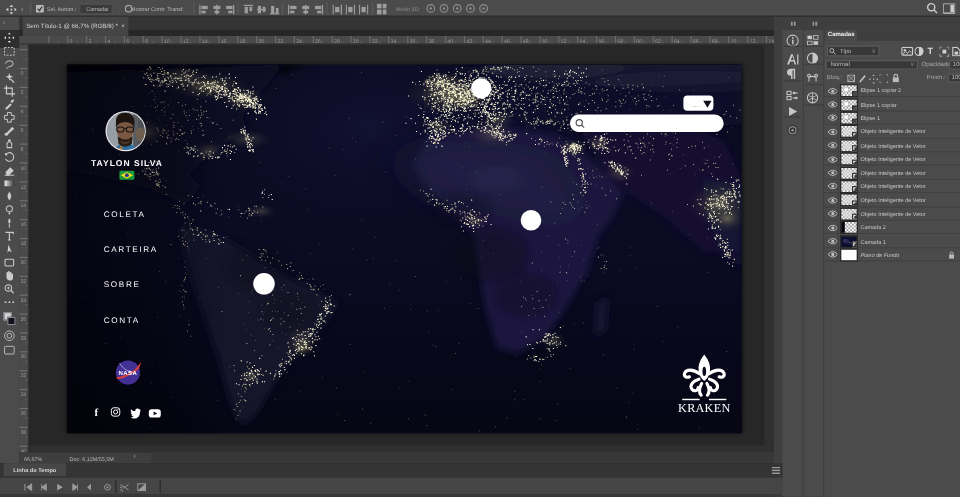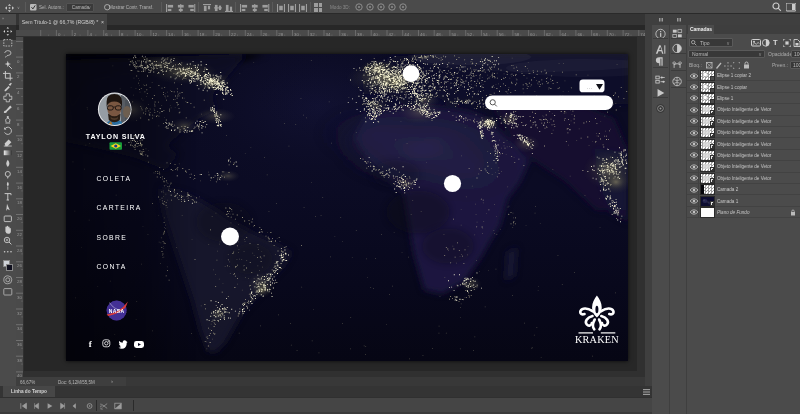--- a/index.html
+++ b/index.html
@@ -18,21 +18,21 @@
 #toolbar .grip{position:absolute;left:2px;top:3px;width:5px;height:4px;color:#9a9a9a;font-size:4px;line-height:4px}
 #tool-sel{position:absolute;left:0;top:11px;width:16px;height:15px;background:#2e2e2e}
 .tool{position:absolute;left:3px;width:10px;height:10px;color:#cccccc}
 
 #hruler{left:16px;top:30px;width:629px;height:7px;background:#4a4a4a;border-bottom:1px solid #303030;overflow:hidden}
 #vruler{left:16px;top:37px;width:8px;height:340px;background:#4a4a4a;border-right:1px solid #303030;overflow:hidden}
 
 #docarea{left:24px;top:37px;width:621px;height:340px;background:#272727;overflow:hidden}
 #vsb{left:637px;top:37px;width:8px;height:334px;background:#303030}
 #hsb{left:24px;top:371px;width:621px;height:6px;background:#303030}
-#canvas{position:absolute;left:42px;top:17px;width:562px;height:307px;background:#06061a;box-shadow:0 0 4px rgba(0,0,0,.8)}
+#canvas{position:absolute;left:32px;top:17px;width:562px;height:307px;background:#06061a;box-shadow:0 0 4px rgba(0,0,0,.8)}
 
 #rightbase{left:645px;top:14px;width:155px;height:400px;background:#3f3f3f}
 #dock1{left:652px;top:25px;width:17px;height:389px;background:#4b4b4b}
 #dock2{left:670px;top:25px;width:16px;height:389px;background:#4b4b4b}
 .dkic{position:absolute;left:3px;width:11px;height:11px;color:#c8c8c8}
 .dksep{position:absolute;left:1px;width:15px;height:1px;background:#3c3c3c}
 
 #lpanel{left:687px;top:25px;width:113px;height:389px;background:#4b4b4b}
 #ltabs{position:absolute;left:0;top:0;width:113px;height:9px;background:#3e3e3e}
 #ltab{position:absolute;left:1px;top:0;width:26px;height:9px;background:#4b4b4b;color:#eee;font-size:5px;font-weight:bold;line-height:9px;text-align:center}

